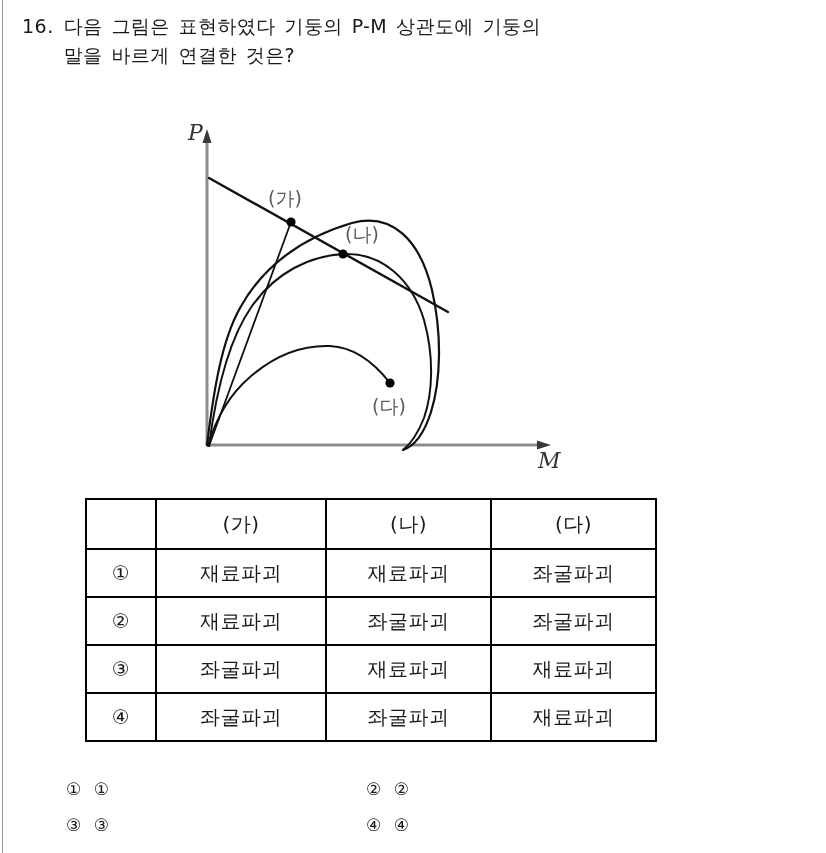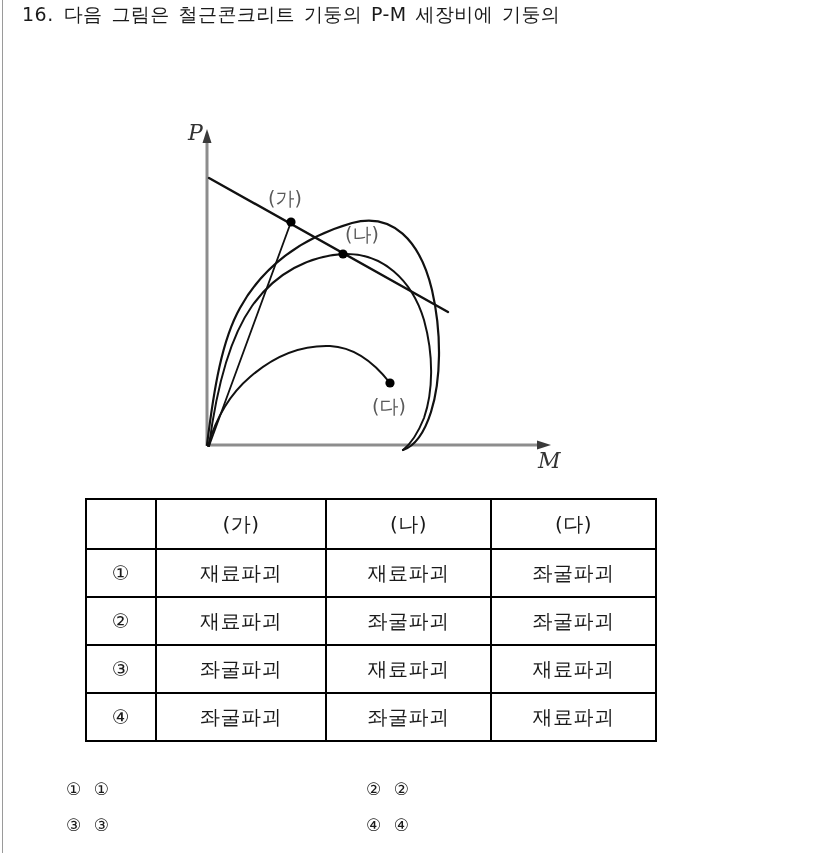--- a/index.html
+++ b/index.html
@@ -25,21 +25,21 @@
     top: 0;
     width: 1px;
     height: 853px;
     background: #9a9a9a;
   }
 
   
   #question-block {
     position: absolute;
     left: 22px;
-    top: 0;
+    top: 12px;
     width: 760px;
   }
   #question-row {
     display: flex;
     align-items: flex-start;
   }
   #question-number {
     font-size: 19px;
     line-height: 29px;
     letter-spacing: 0.5px;
@@ -121,21 +121,22 @@
 </style>
 </head>
 <body>
 
 <div id="page-edge-line"></div>
 
 <div id="question-block">
   <div id="question-row">
     <span id="question-number">16.</span>
     <span id="question-text">
-      <span class="qline">다음 그림은 철근콘크리트 기둥의 P-M 세장비에 기둥의</span>
+      <span class="qline">다음 그림은 표현하였다 기둥의 P-M 상관도에 기둥의</span>
+      <span class="qline">말을 바르게 연결한 것은?</span>
     </span>
   </div>
 </div>
 
 <div id="figure-area">
   <svg id="pm-diagram" width="826" height="370" viewBox="0 110 826 370">
 
     <g>
       <line x1="207" y1="140" x2="207" y2="446" stroke="#8d8d8d" stroke-width="3"></line>
       <polygon points="207,129 202.5,143 211.5,143" fill="#3a3a3a"></polygon>

